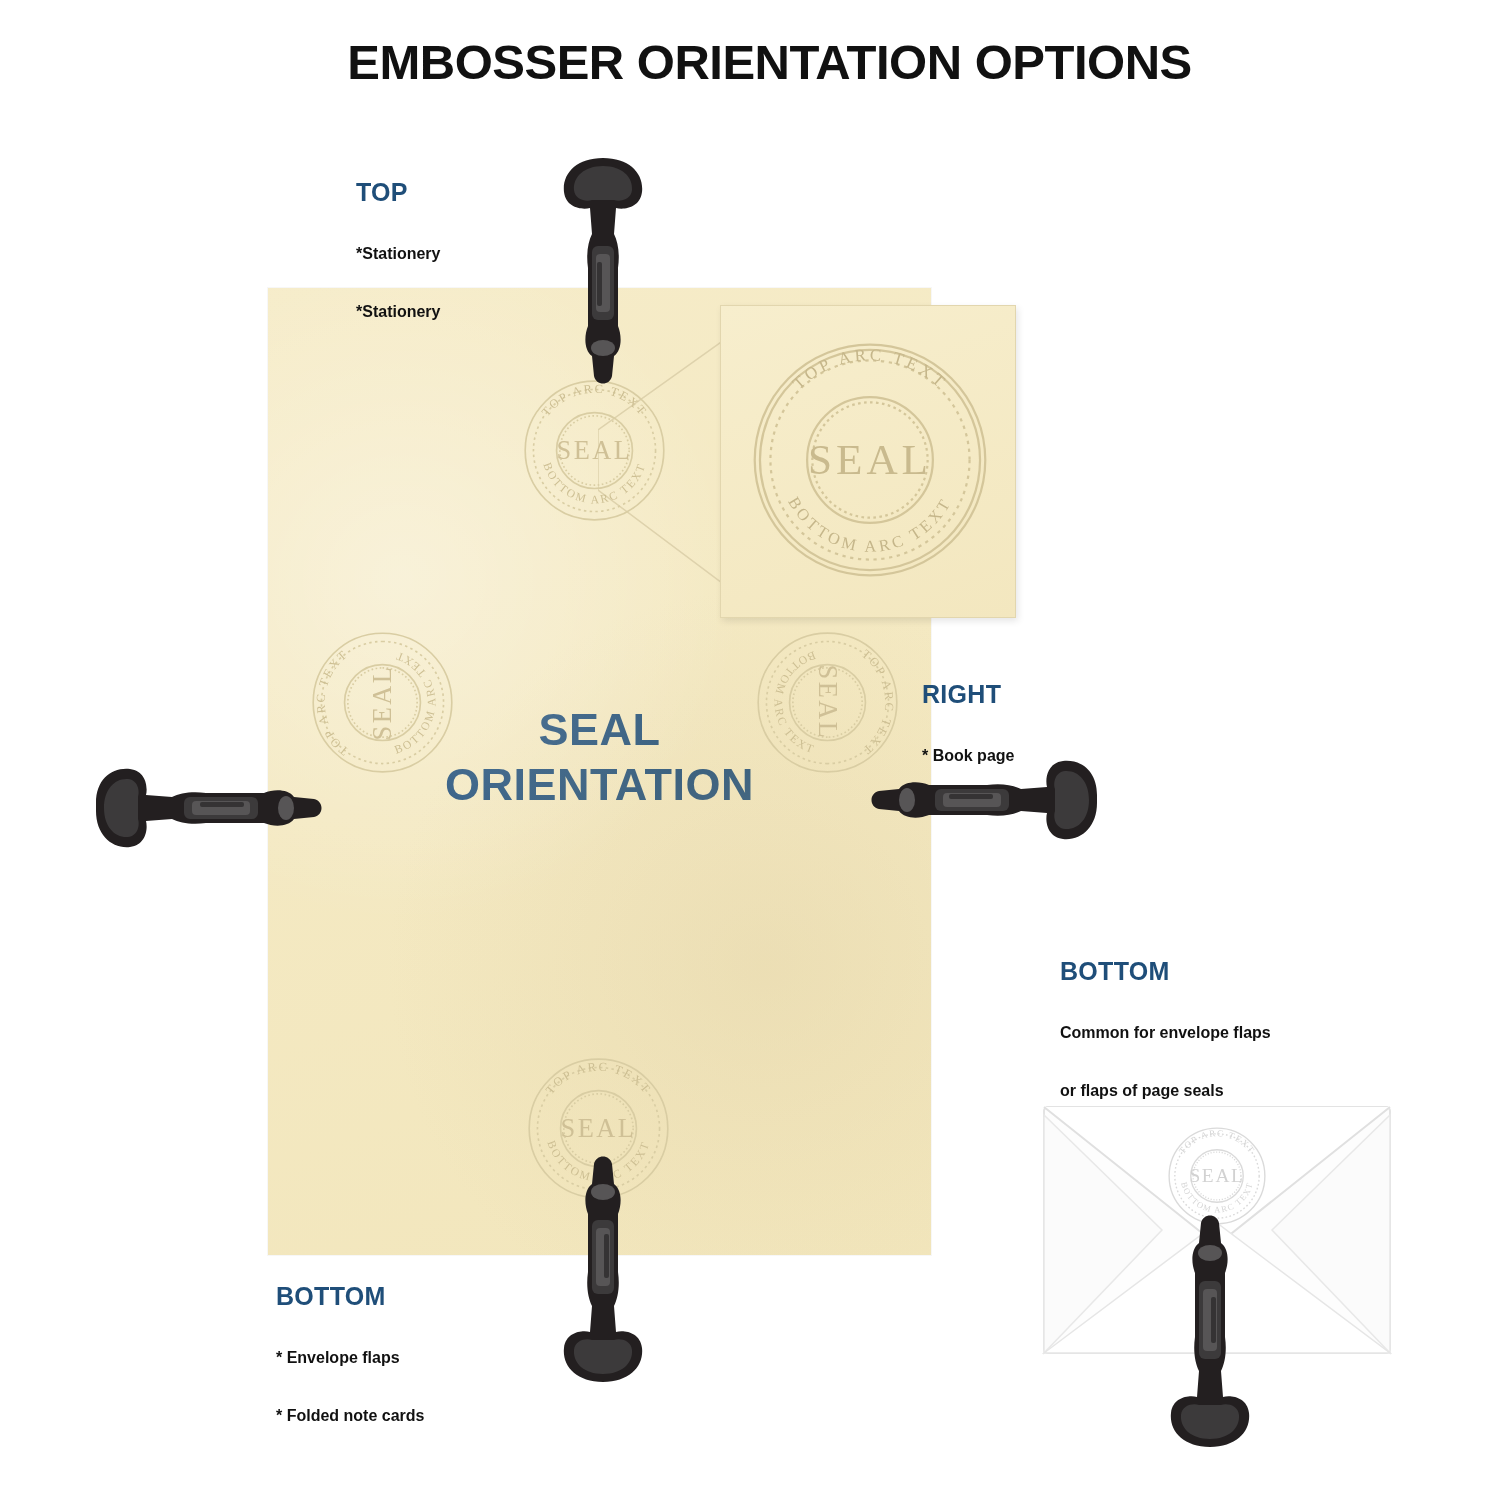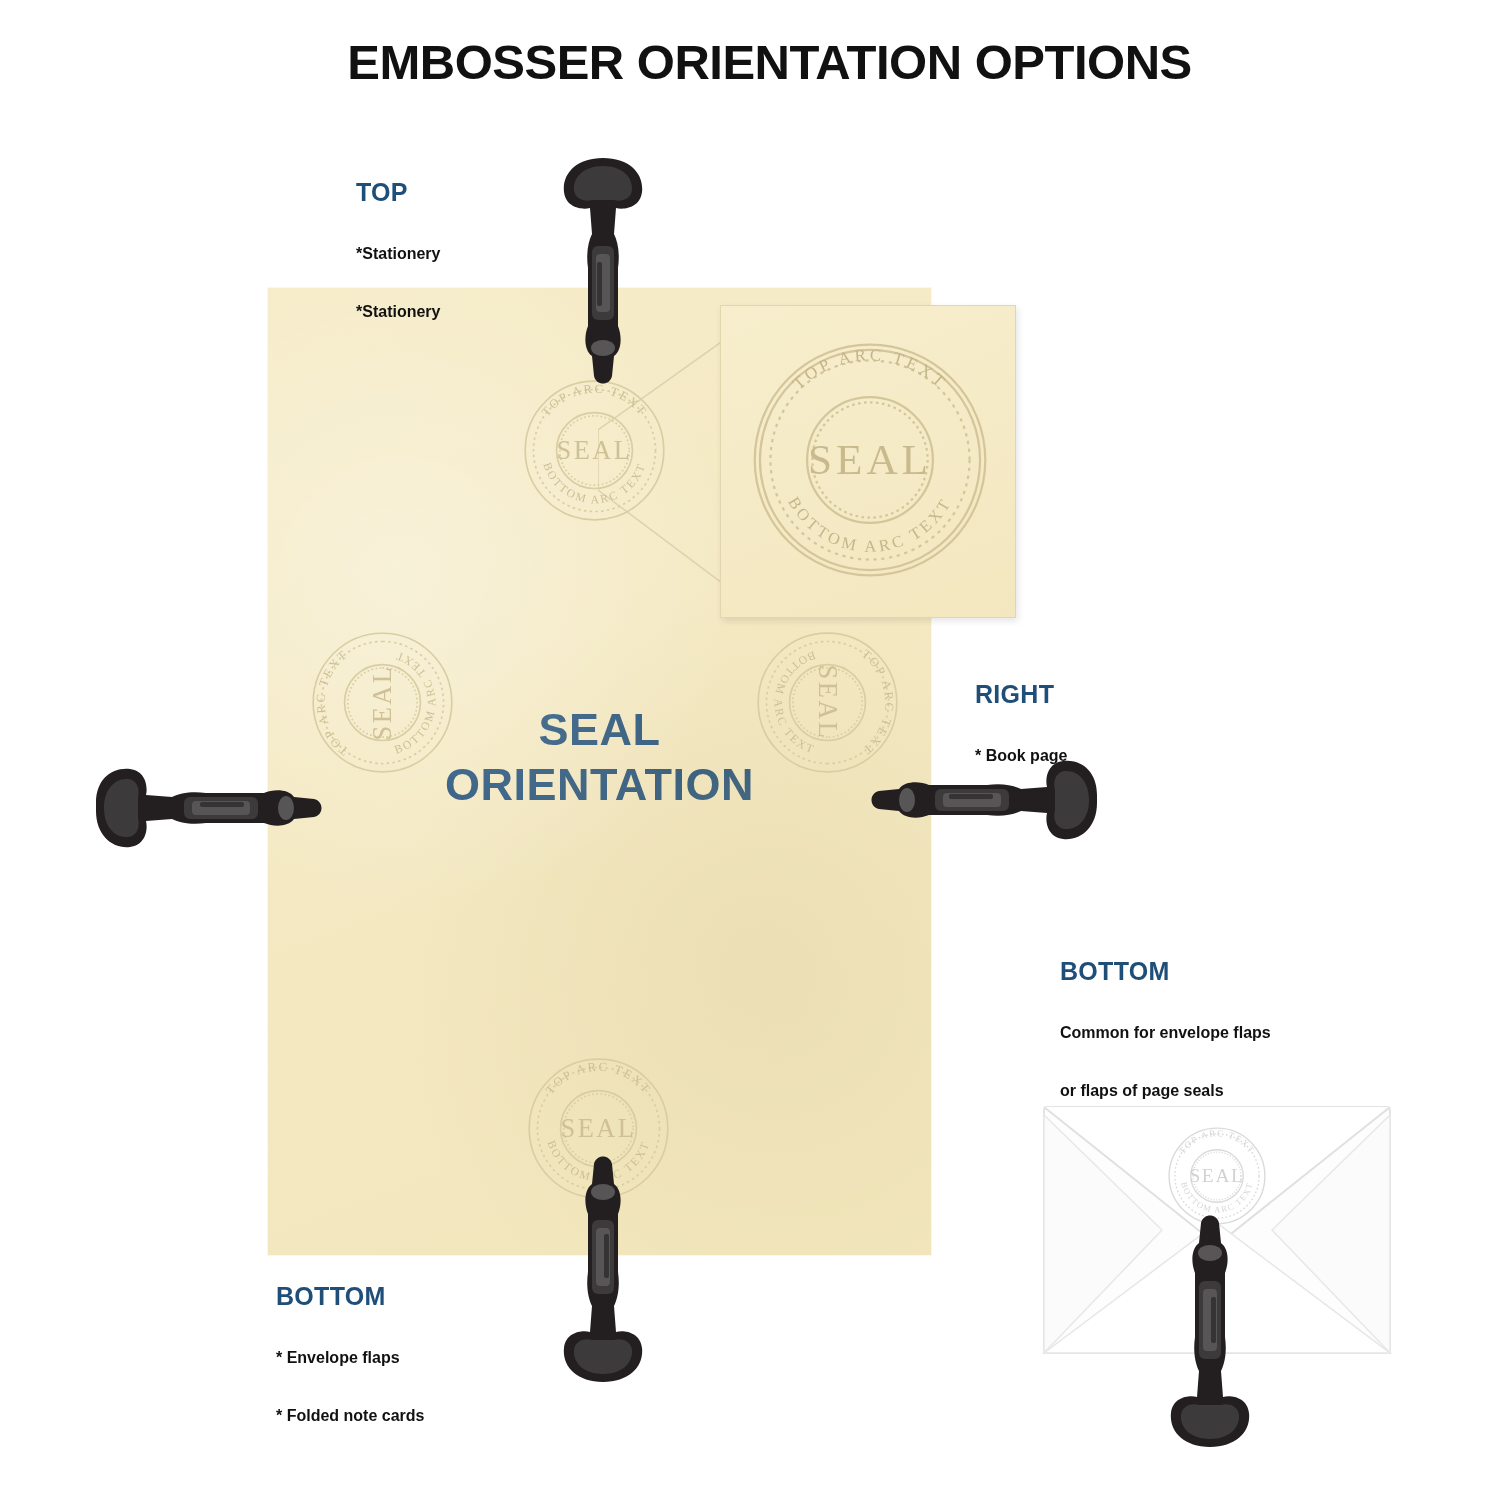--- a/index.html
+++ b/index.html
@@ -68,21 +68,21 @@
     line-height:1.15; margin-bottom:2px;
   }
   .callout .ln {
     color:#111111; font-weight:bold; font-size:16px; line-height:1.38;
     white-space:nowrap;
     margin-top:36px;
   }
 
   #cal-top    { left:356px; top:178px; }
   #cal-left   { left:55px;  top:697px; }
-  #cal-right  { left:975px; top:680px; }
+  #cal-right  { left:922px; top:680px; }
   #cal-bottom { left:276px; top:1282px; }
   #cal-bottom2{ left:1060px; top:957px; }
 
   
   .envelope{
     position:absolute; left:1042px; top:1105px; width:350px; height:250px;
   }
 </style>
 </head>
 <body>

